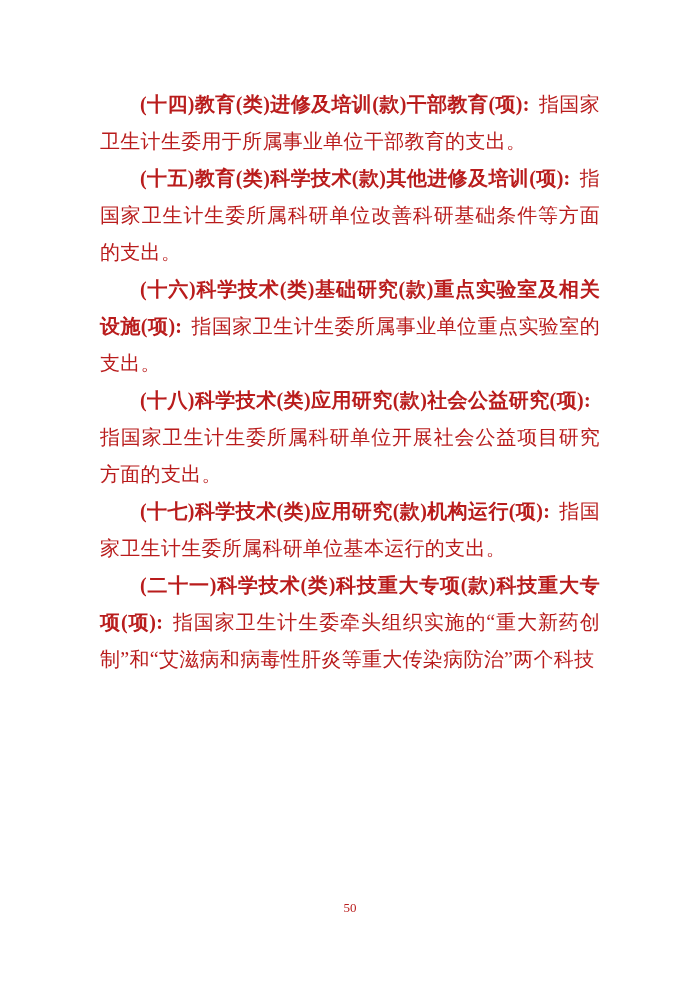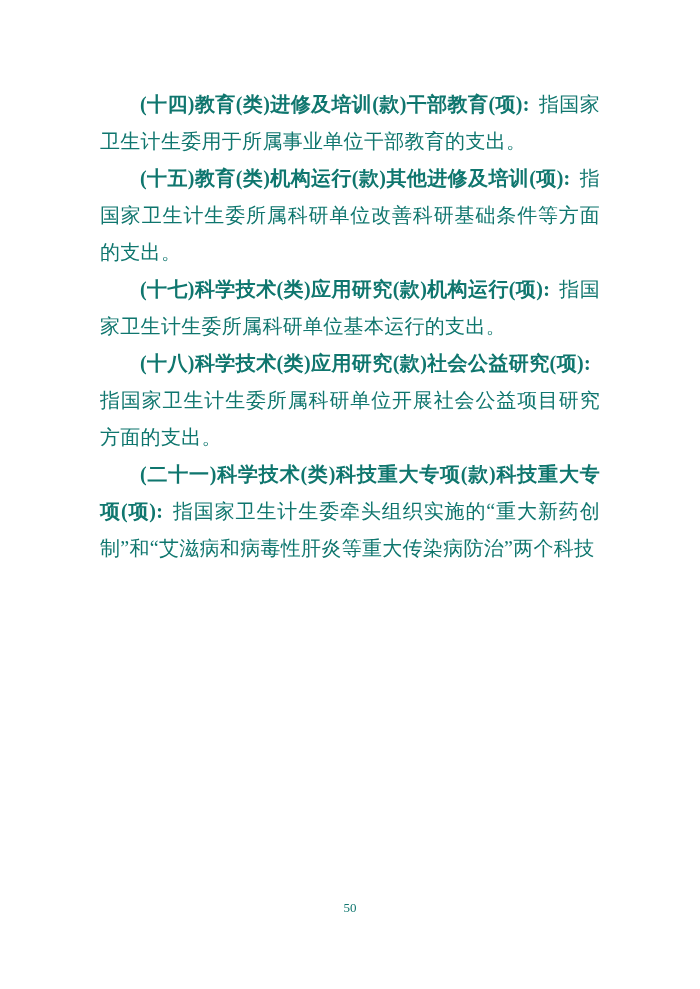--- a/index.html
+++ b/index.html
@@ -5,21 +5,21 @@
   html, body {
     margin: 0;
     padding: 0;
     background: #ffffff;
   }
   .page {
     position: relative;
     width: 700px;
     height: 989px;
     background: #ffffff;
-    color: #0f766e;
+    color: #b91c1c;
     font-family: "Liberation Serif", "DejaVu Serif", serif;
     overflow: hidden;
   }
   .content {
     position: absolute;
     left: 100px;
     top: 86px;
     width: 500px;
   }
   .para {
@@ -50,26 +50,27 @@
     font-family: "Liberation Serif", "DejaVu Serif", serif;
   }
 </style>
 </head>
 <body>
 
 <div class="page">
   <div class="content" id="paragraphs">
   <p class="para"><span class="para-lead">(十四)教育(类)进修及培训(款)干部教育(项):</span><span class="para-body">指国家卫生计生委用于所属事业单位干部教育的支出。</span></p>
 
-  <p class="para"><span class="para-lead">(十五)教育(类)机构运行(款)其他进修及培训(项):</span><span class="para-body">指国家卫生计生委所属科研单位改善科研基础条件等方面的支出。</span></p>
+  <p class="para"><span class="para-lead">(十五)教育(类)科学技术(款)其他进修及培训(项):</span><span class="para-body">指国家卫生计生委所属科研单位改善科研基础条件等方面的支出。</span></p>
 
+  <p class="para"><span class="para-lead">(十六)科学技术(类)基础研究(款)重点实验室及相关设施(项):</span><span class="para-body">指国家卫生计生委所属事业单位重点实验室的支出。</span></p>
+
+  <p class="para"><span class="para-lead">(十八)科学技术(类)应用研究(款)社会公益研究(项):</span><span class="para-body">指国家卫生计生委所属科研单位开展社会公益项目研究方面的支出。</span></p>
 
   <p class="para"><span class="para-lead">(十七)科学技术(类)应用研究(款)机构运行(项):</span><span class="para-body">指国家卫生计生委所属科研单位基本运行的支出。</span></p>
-
-  <p class="para"><span class="para-lead">(十八)科学技术(类)应用研究(款)社会公益研究(项):</span><span class="para-body">指国家卫生计生委所属科研单位开展社会公益项目研究方面的支出。</span></p>
 
 
 
   <p class="para"><span class="para-lead">(二十一)科学技术(类)科技重大专项(款)科技重大专项(项):</span><span class="para-body">指国家卫生计生委牵头组织实施的“重大新药创制”和“艾滋病和病毒性肝炎等重大传染病防治”两个科技</span></p>
 </div>
   <div class="footer">
     <span class="page-number">50</span>
   </div>
 </div>
 

